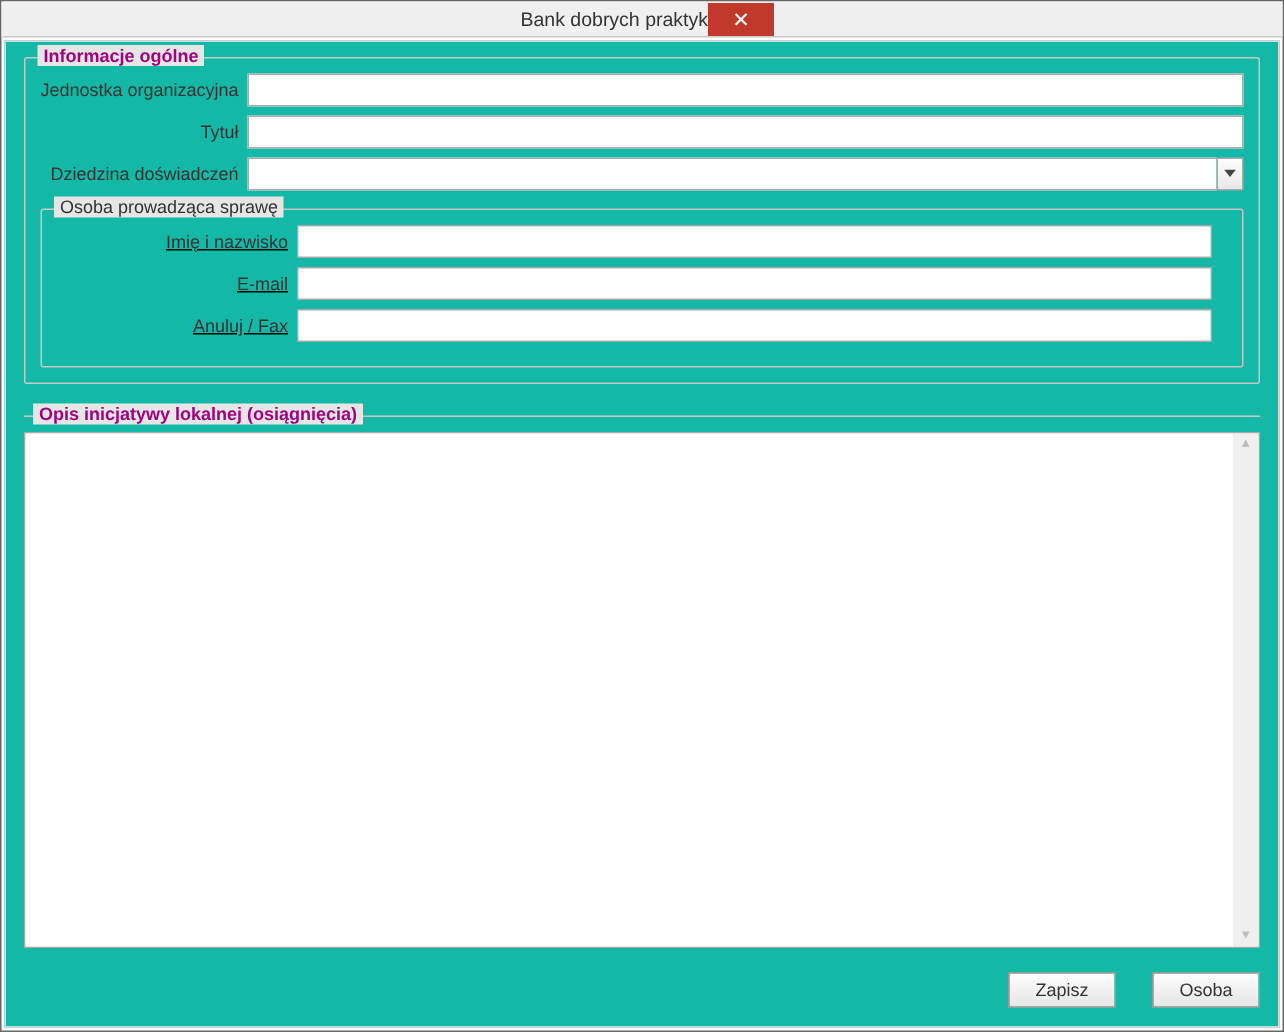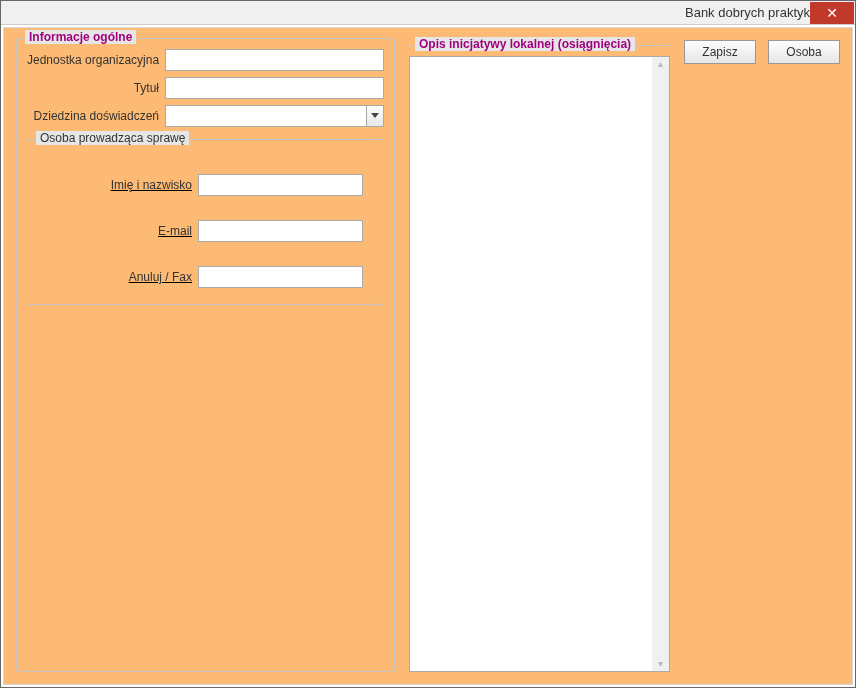--- a/index.html
+++ b/index.html
@@ -18,45 +18,45 @@
       background: #fff;
       display: flex;
       flex-direction: column;
     }
     .titlebar {
       height: 24px;
       background: #f0f0f0;
       border-bottom: 1px solid #ccc;
       display: flex;
       align-items: center;
-      justify-content: flex-end;
+      justify-content: center;
       padding-left: 8px;
     }
     .titlebar-text {
       color: #333;
       font-size: 13px;
     }
     .close-btn {
       width: 44px;
       height: 22px;
       background: #c0392b;
       color: #fff;
       display: flex;
       align-items: center;
       justify-content: center;
       font-size: 14px;
       line-height: 1;
       margin-right: 1px;
     }
     .body {
       flex: 1;
-      background: #fdba74;
+      background: #14b8a6;
       padding: 10px 12px 12px 12px;
       display: flex;
-      flex-direction: row;
+      flex-direction: column;
       gap: 14px;
       border: 1px solid #d8d8d8;
       margin: 2px;
     }
     .fs {
       border: 1px solid #c7c7c7;
       border-radius: 2px;
       padding: 10px 10px 10px 10px;
       position: relative;
     }
@@ -171,35 +171,35 @@
     .section-desc .fs-legend {
       position: static;
       display: inline-block;
       margin-bottom: -7px;
       margin-left: 4px;
       z-index: 1;
     }
     .footer {
       display: flex;
       justify-content: flex-end;
-      gap: 12px;
+      gap: 24px;
       padding-top: 2px;
     }
     .btn {
       min-width: 72px;
       height: 24px;
       border: 1px solid #999;
       background: linear-gradient(#fdfdfd,#e6e6e6);
       font-family: inherit;
       font-size: 12px;
       color: #333;
       padding: 0 14px;
     }
     .info-rows .row .lbl { width: 138px; }
-    .contact-rows .row { margin-bottom: 6px; margin-top: 24px; }
+    .contact-rows .row { margin-bottom: 6px; }
   </style>
 </head>
 <body>
 
 <div class="window">
   <div class="titlebar">
     <span class="titlebar-text">Bank dobrych praktyk</span>
     <div class="close-btn">
       <span>✕</span>
     </div>

